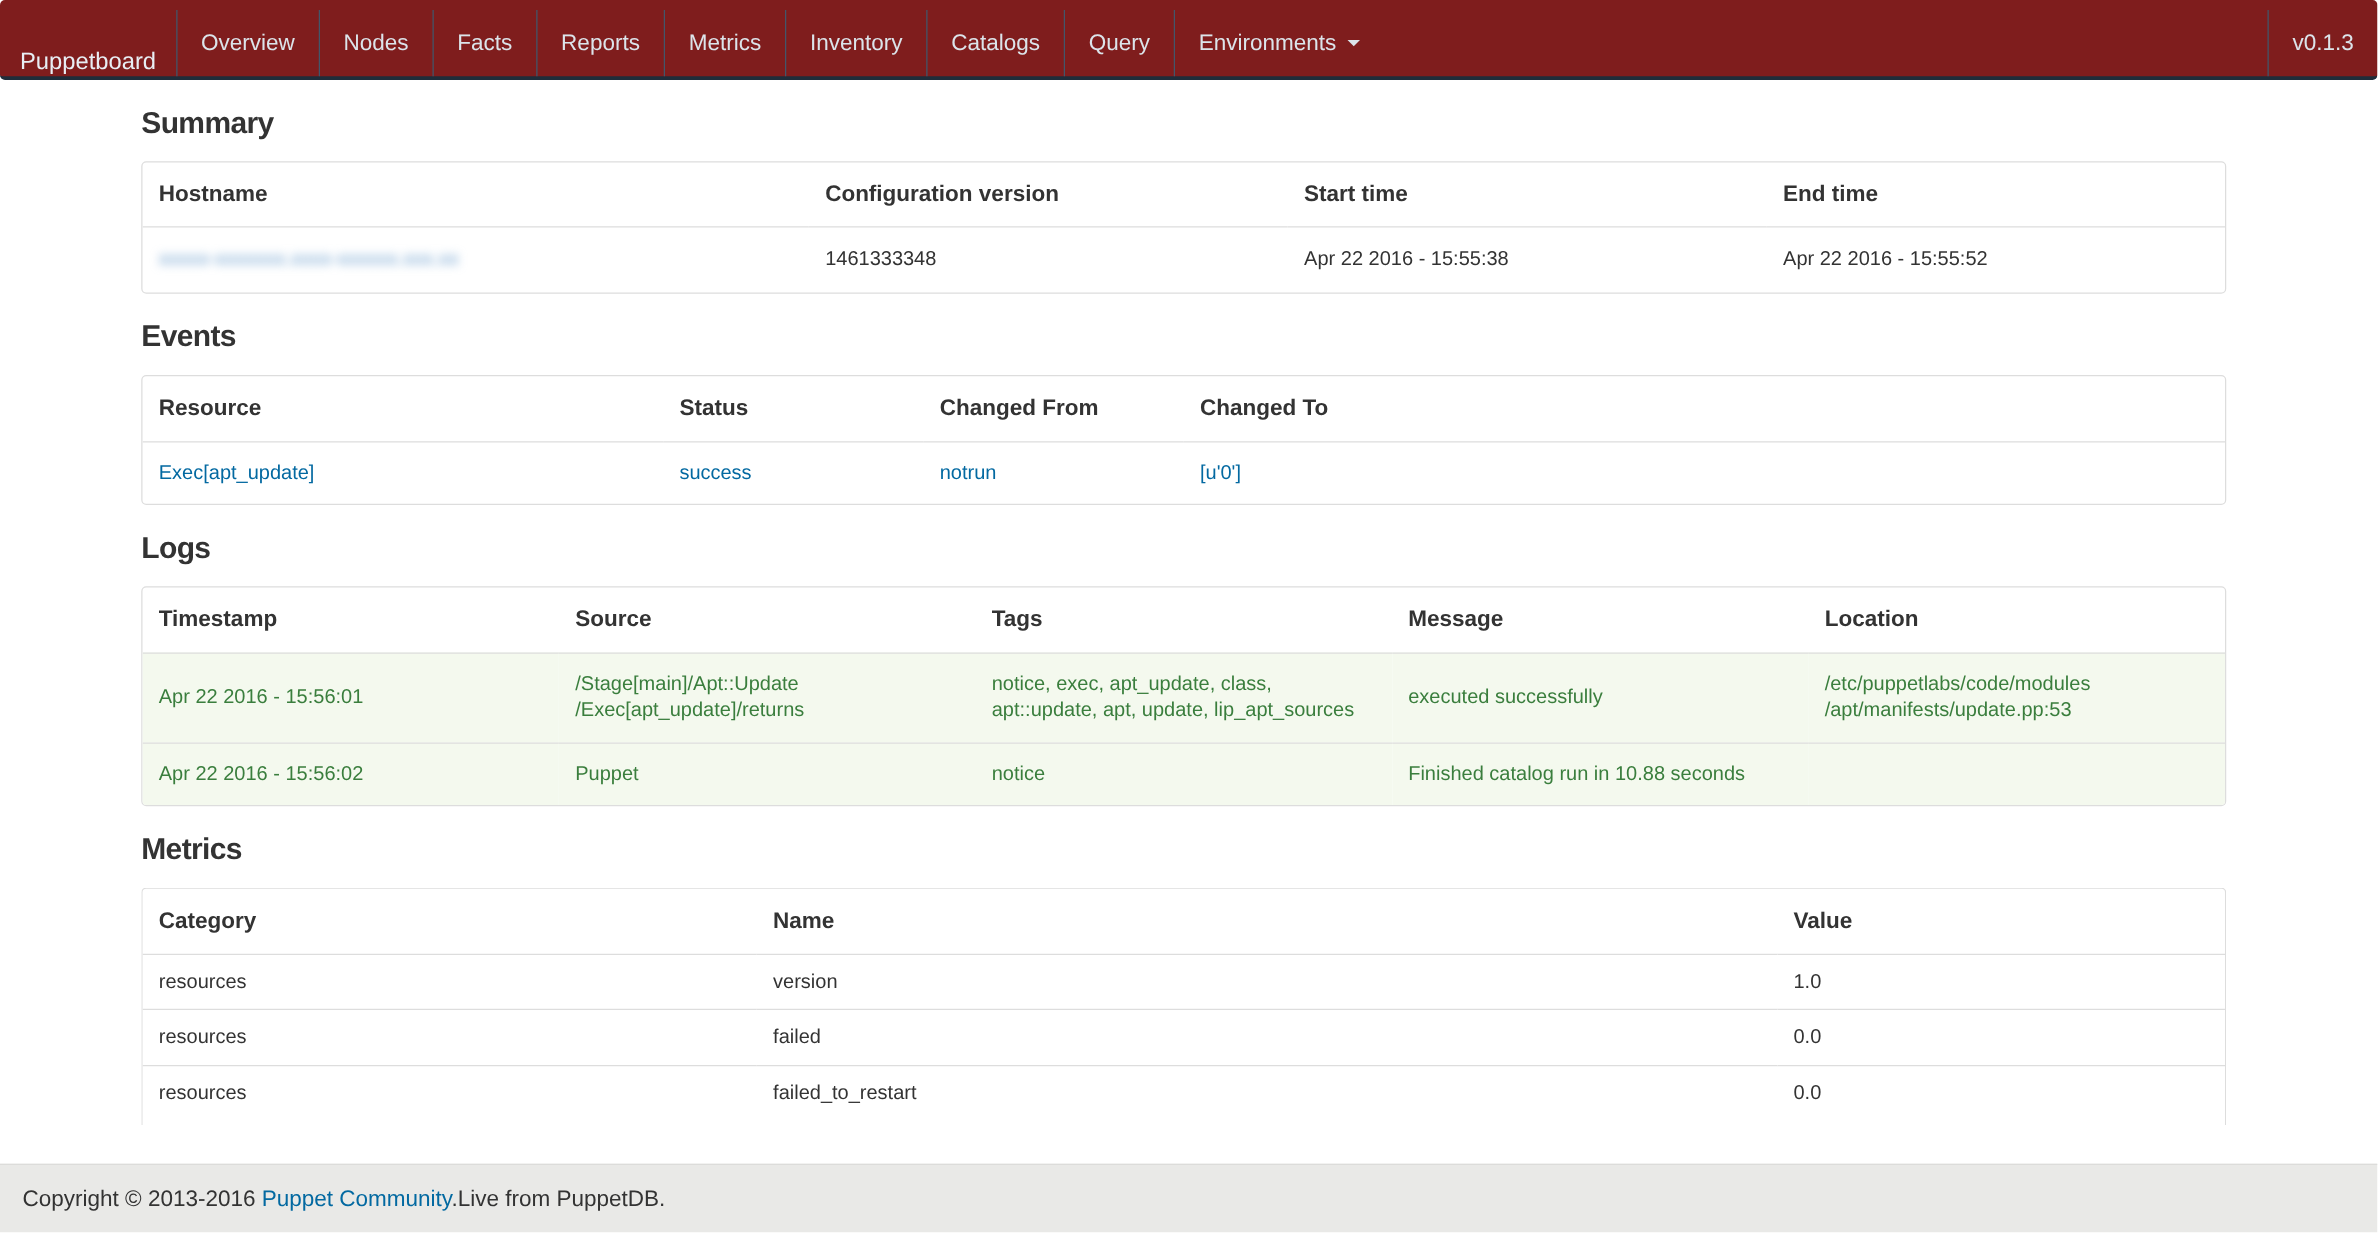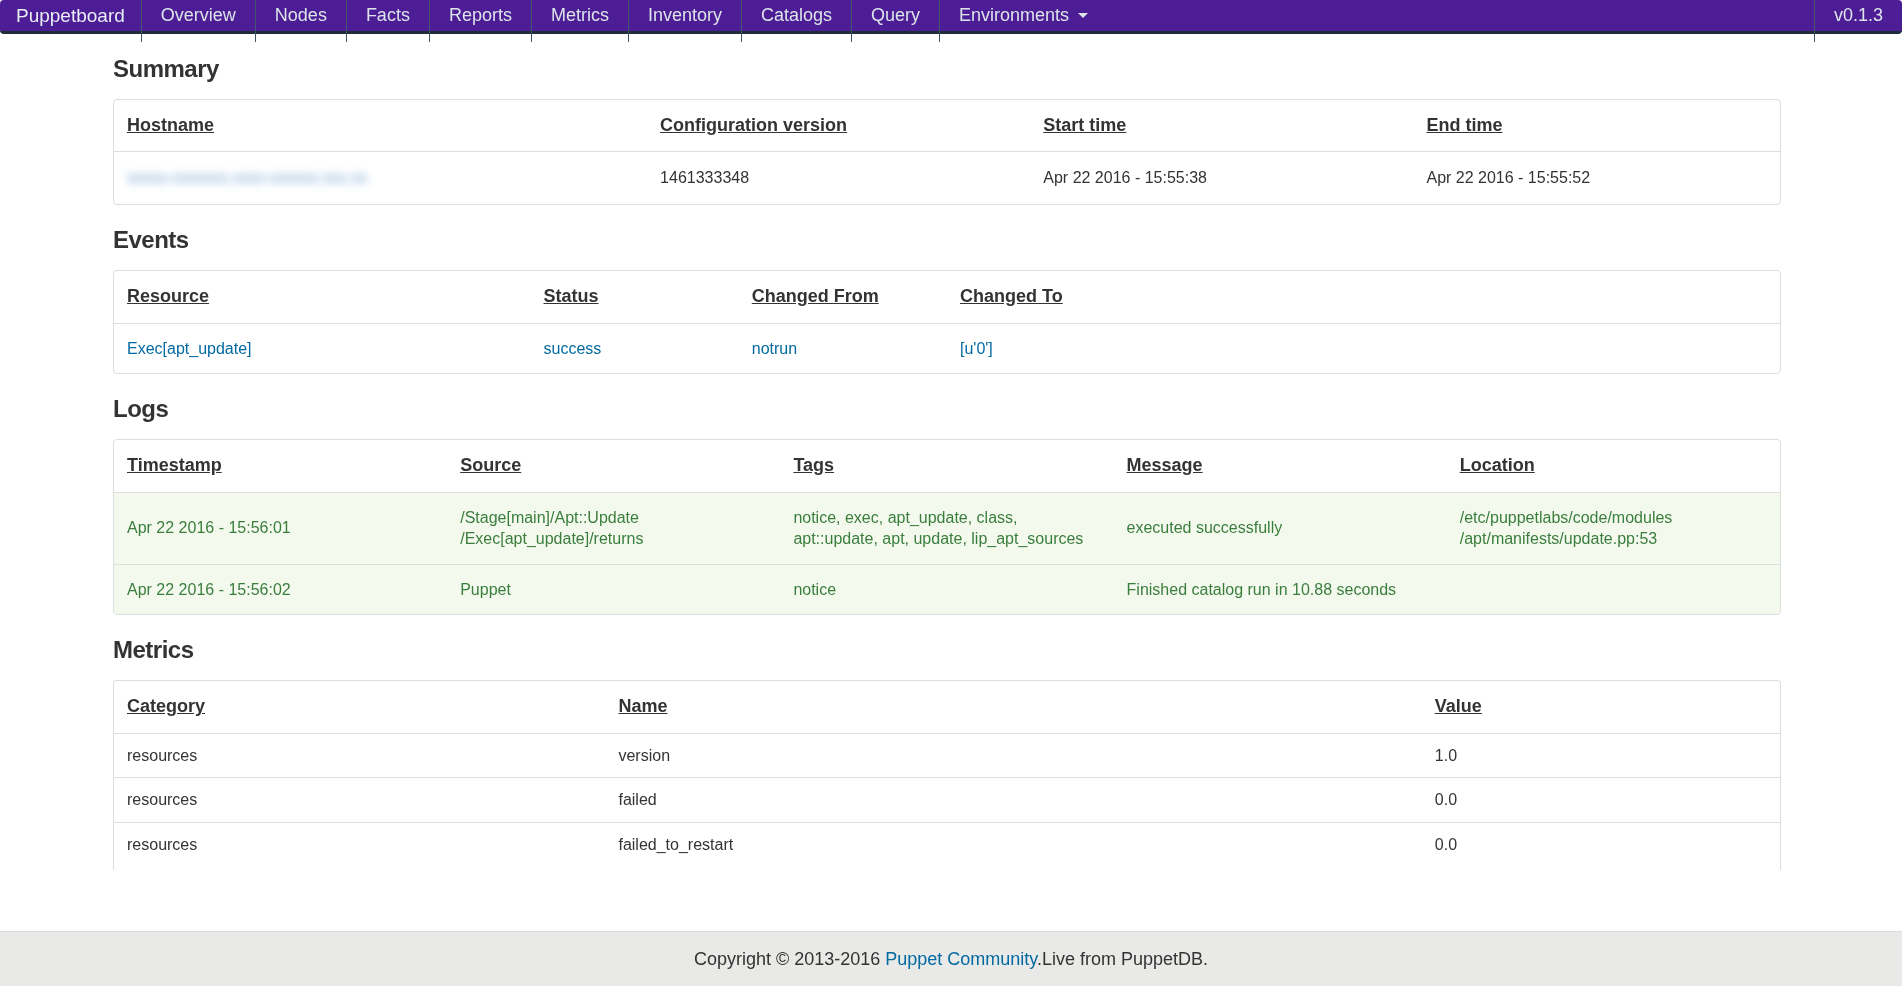--- a/index.html
+++ b/index.html
@@ -7,24 +7,24 @@
   body {
     width: 1902px; height: 986px; overflow: hidden; position: relative;
     background: #fff; color: #333;
     font-family: "Liberation Sans", sans-serif;
     font-size: 17.5px;
   }
   a { color: #0369a1; text-decoration: none; }
 
   
   .navbar {
-    height: 34px; background: #4c1d95;
+    height: 64px; background: #7f1d1d;
     border-bottom: 3px solid #1f2d3a;
     border-radius: 4px;
-    display: flex; align-items: center;
+    display: flex; align-items: flex-end;
   }
   .navbar .nav-item {
     display: flex; align-items: center;
     padding: 16px 19px; color: #dce4ea; font-size: 18px;
     border-left: 1px solid #42566a; cursor: pointer; white-space: nowrap;
   }
   .navbar .brand { border-left: none; font-size: 19px; padding: 0 16px; color: #e8eef4; }
   .navbar .nav-spacer { flex: 1 1 auto; border-left: 1px solid #42566a; }
   .navbar .nav-version { border-left: 1px solid #42566a; cursor: default; }
   .caret {
@@ -44,40 +44,40 @@
     border: 1px solid #ddd; border-radius: 4px;
     background: #fff; overflow: hidden;
   }
   .panel.panel-cut {
     border-radius: 4px 4px 0 0; border-bottom: none; height: 190px; overflow: hidden;
   }
   table { width: 100%; border-collapse: collapse; table-layout: fixed; }
   th {
     text-align: left; font-size: 18px; font-weight: 700;
     padding: 15px 13px; color: #333; line-height: 1.2;
-    white-space: nowrap; overflow: hidden; text-decoration: underline;
+    white-space: nowrap; overflow: hidden;
   }
   td {
     font-size: 16px; padding: 14px 13px; border-top: 1px solid #ddd;
     vertical-align: middle; line-height: 1.35; color: #333;
     overflow-wrap: break-word;
   }
   .summary-table td { padding: 15px 13px; }
   .metrics-table td { padding: 11px 13px; }
   tr.log-success td { background: #f4f9ee; color: #3a7e3d; }
   .redacted {
     filter: blur(4px); -webkit-filter: blur(4px);
     color: #6d9fce; user-select: none;
   }
 
   
   .footer {
     position: absolute; left: 0; right: 0; bottom: 0; height: 55px;
     background: #e9e9e7; border-top: 1px solid #dcdcda;
-    display: flex; align-items: center; justify-content: center;
+    display: flex; align-items: center; justify-content: flex-start;
     padding: 0 18px; font-size: 18px; color: #333; z-index: 10;
   }
 </style>
 </head>
 <body>
 
 <nav class="navbar">
   <div class="nav-item brand">Puppetboard</div>
   <div class="nav-item">Overview</div>
   <div class="nav-item">Nodes</div>

